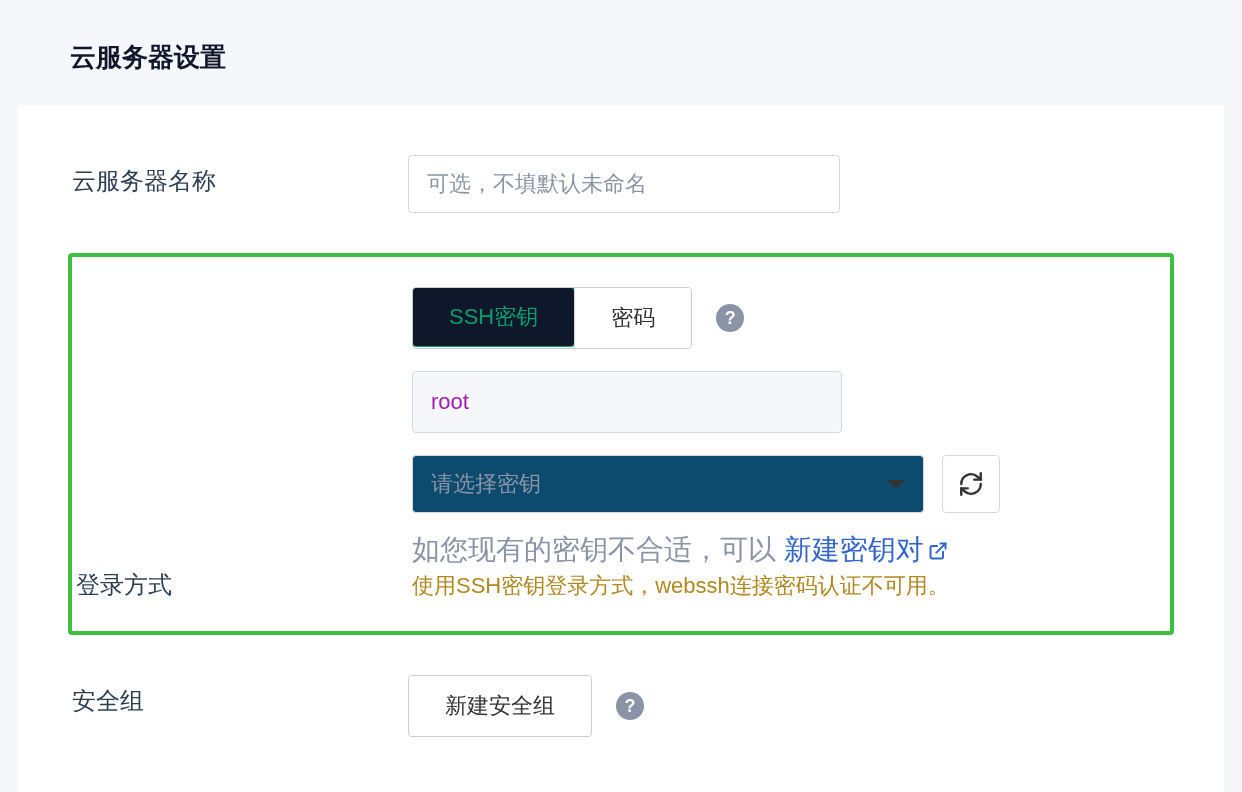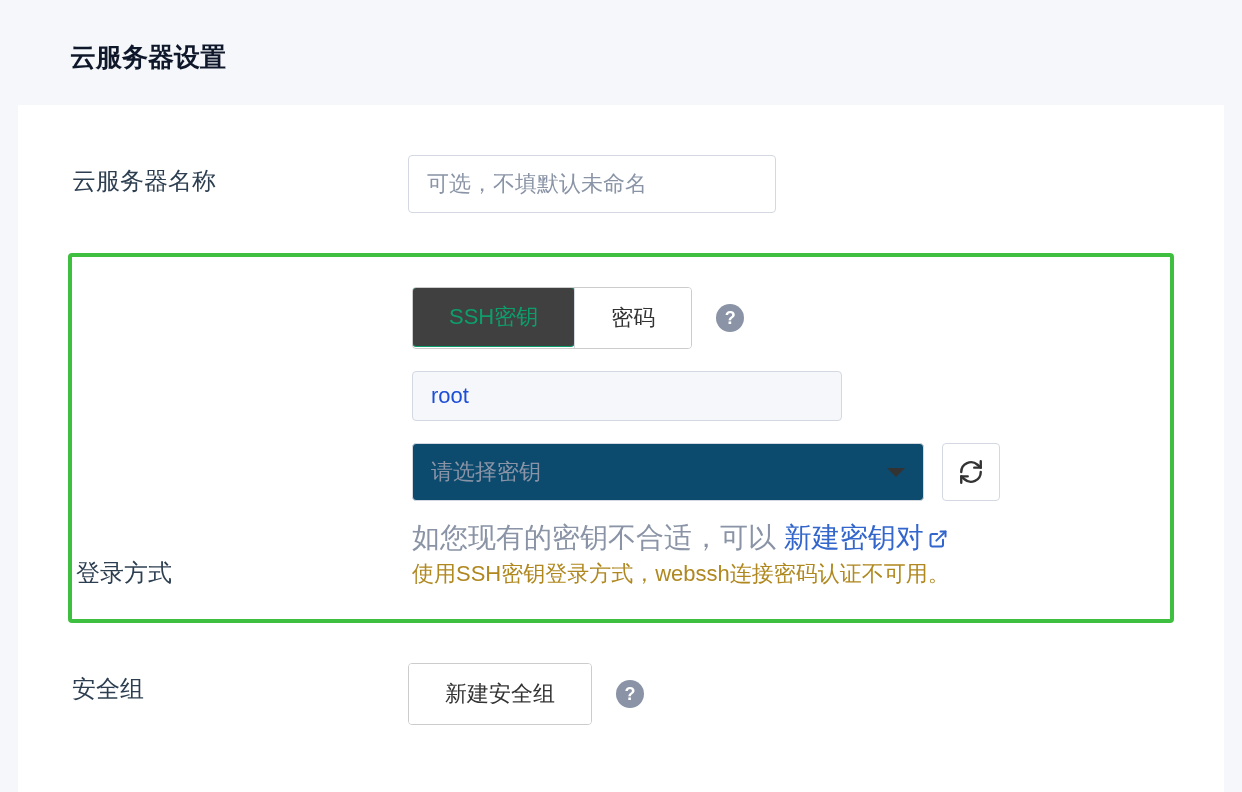--- a/index.html
+++ b/index.html
@@ -38,21 +38,21 @@
       font-size: 24px;
       color: #2c3e50;
       font-weight: 500;
       padding-top: 10px;
       padding-left: 4px;
     }
     .form-control {
       flex: 1;
     }
     .text-input {
-      width: 368px;
+      width: 432px;
       height: 58px;
       border: 1px solid #d4d9e1;
       border-radius: 4px;
       padding: 0 18px;
       font-size: 22px;
       color: #333;
       background: #fff;
     }
     .text-input::placeholder {
       color: #8a94a6;
@@ -85,21 +85,21 @@
       background: #fff;
       border: none;
       cursor: pointer;
       color: #333;
       display: flex;
       align-items: center;
       justify-content: center;
     }
     .toggle-btn.active {
       color: #0d9e6b;
-      background: #404040;
+      background: #0f172a;
       border: 1px solid #0d9e6b;
       margin: -1px;
       border-radius: 4px;
     }
     .toggle-btn + .toggle-btn {
       border-left: 1px solid #d4d9e1;
     }
     .help-icon {
       width: 28px;
       height: 28px;
@@ -109,26 +109,26 @@
       display: inline-flex;
       align-items: center;
       justify-content: center;
       font-size: 18px;
       font-weight: bold;
       margin-left: 24px;
       cursor: pointer;
     }
     .readonly-input {
       width: 430px;
-      height: 50px;
+      height: 62px;
       border: 1px solid #d4d9e1;
       border-radius: 4px;
       padding: 0 18px;
       font-size: 22px;
-      color: #1d4ed8;
+      color: #a21caf;
       background: #f5f7fa;
       display: flex;
       align-items: center;
       margin-top: 22px;
     }
     .select-row {
       display: flex;
       align-items: center;
       margin-top: 22px;
     }

